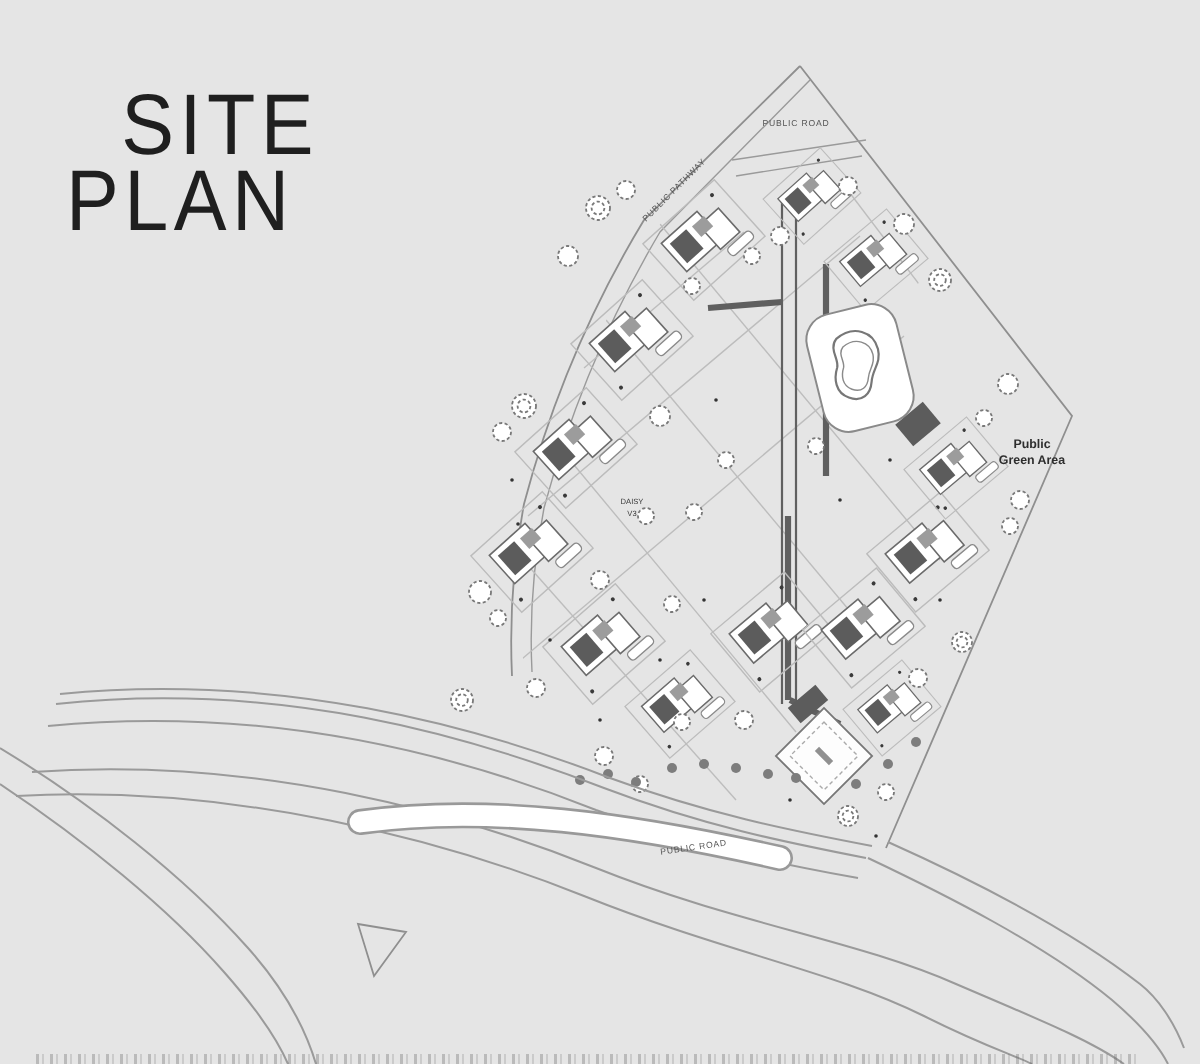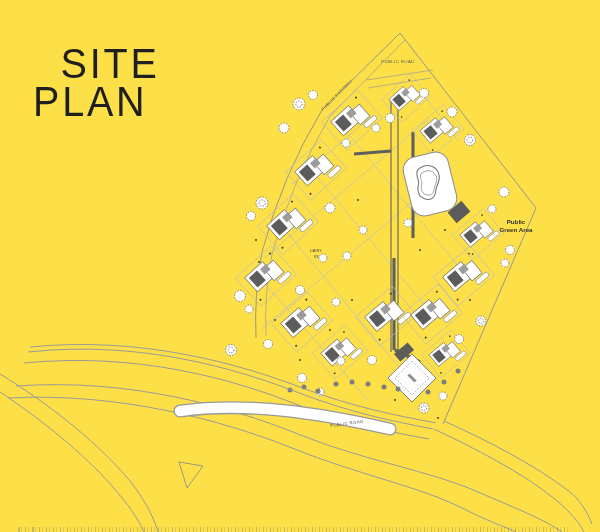--- a/index.html
+++ b/index.html
@@ -1,16 +1,16 @@
 <!DOCTYPE html>
 <html><head>
 <meta charset="utf-8">
 <style>
   html,body{margin:0;padding:0;background:#fff;}
-  .page{position:relative;width:600px;height:532px;background:#fde047;overflow:hidden;
+  .page{position:relative;width:600px;height:532px;background:#e5e5e5;overflow:hidden;
         font-family:"Liberation Sans",sans-serif;}
   
   .title{position:absolute;top:44px;left:33px;color:#1f1f1f;line-height:38px;
          font-weight:300;font-size:43px;letter-spacing:3px;transform:scaleX(.92);
          transform-origin:left top;}
   .title .t1{display:block;margin-left:30px;}
   .title .t2{display:block;}
   
   svg{position:absolute;top:0;left:0;}
   .bnd{stroke:#8f8f8f;fill:none;stroke-width:.9;}

